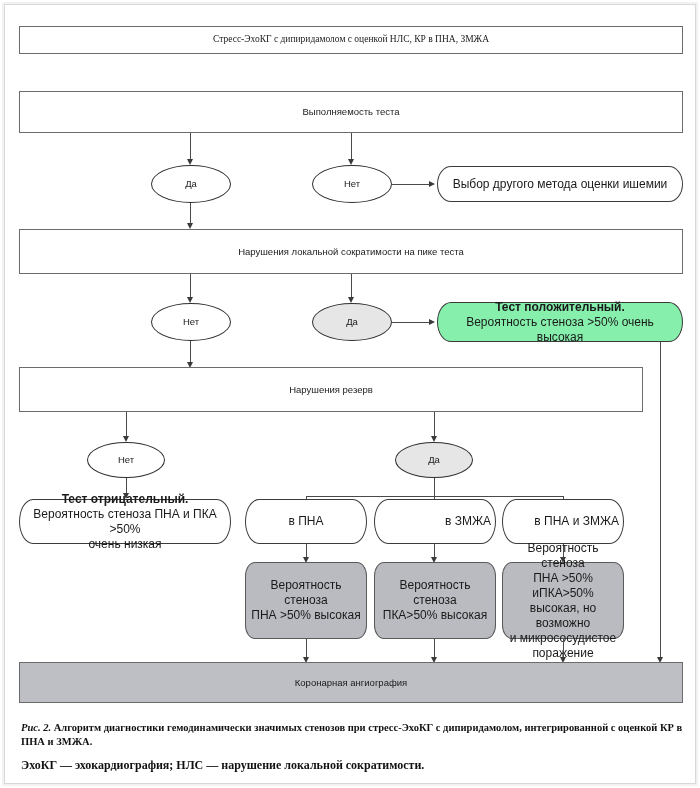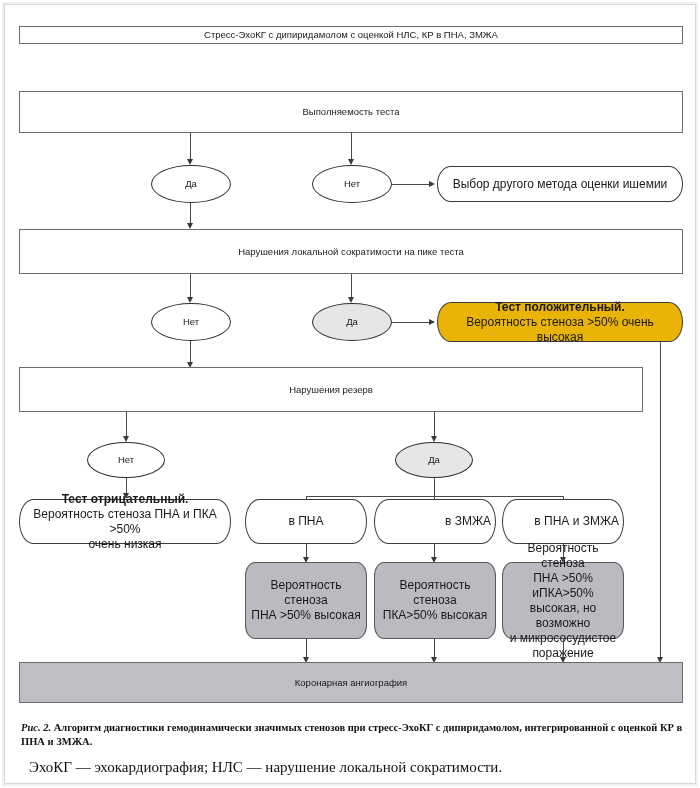--- a/index.html
+++ b/index.html
@@ -59,21 +59,21 @@
   }
 
   
   .round {
     border: 1px solid #3b3b3b;
     border-radius: 14px / 50%;
     background: #ffffff;
     font-size: 12px;
   }
   .round.grey {
-    background: #eab308;
+    background: #86efac;
   }
   .round.dark {
     background: #b9bbc0;
     border: 1px solid #5a5a5a;
     border-radius: 10px / 18%;
     text-align: center;
   }
 
   
   .ellipse {
@@ -122,33 +122,33 @@
     color: #111;
   }
   #caption .cap-main {
     font-size: 10.5px;
     font-weight: bold;
     line-height: 1.35;
     margin: 0 0 9px 0;
   }
   #caption .cap-main .figno { font-style: italic; }
   #caption .cap-note {
-    font-size: 15px;
-    font-weight: normal;
+    font-size: 12px;
+    font-weight: bold;
     line-height: 1.3;
-    margin: 8px;
+    margin: 0;
   }
 </style>
 </head>
 <body>
 
 <div id="page">
   <div id="frame">
 
-    <div class="node rect" style="left:14px; top:21px; width:664px; height:18px;">
+    <div class="node rect" style="left:14px; top:21px; width:664px; height:28px;font-family:Liberation Serif, serif;">
       <span class="txt">Стресс-ЭхоКГ с дипиридамолом с оценкой НЛС, КР в ПНА, ЗМЖА</span>
     </div>
 
     <div class="node rect" style="left:14px; top:86px; width:664px; height:42px;">
       <span class="txt">Выполняемость теста</span>
     </div>
 
     <div class="vline" style="left:185px; top:128px; height:28px;"></div>
     <div class="arrowhead arrow-down" style="left:182px; top:154px;"></div>
 

